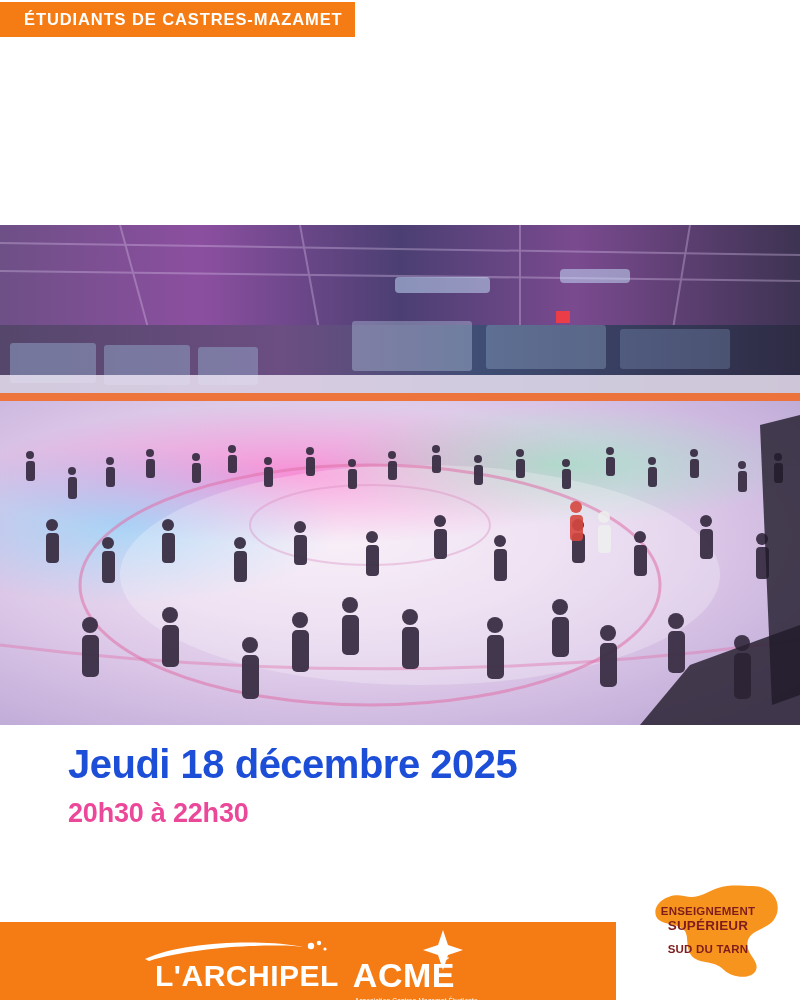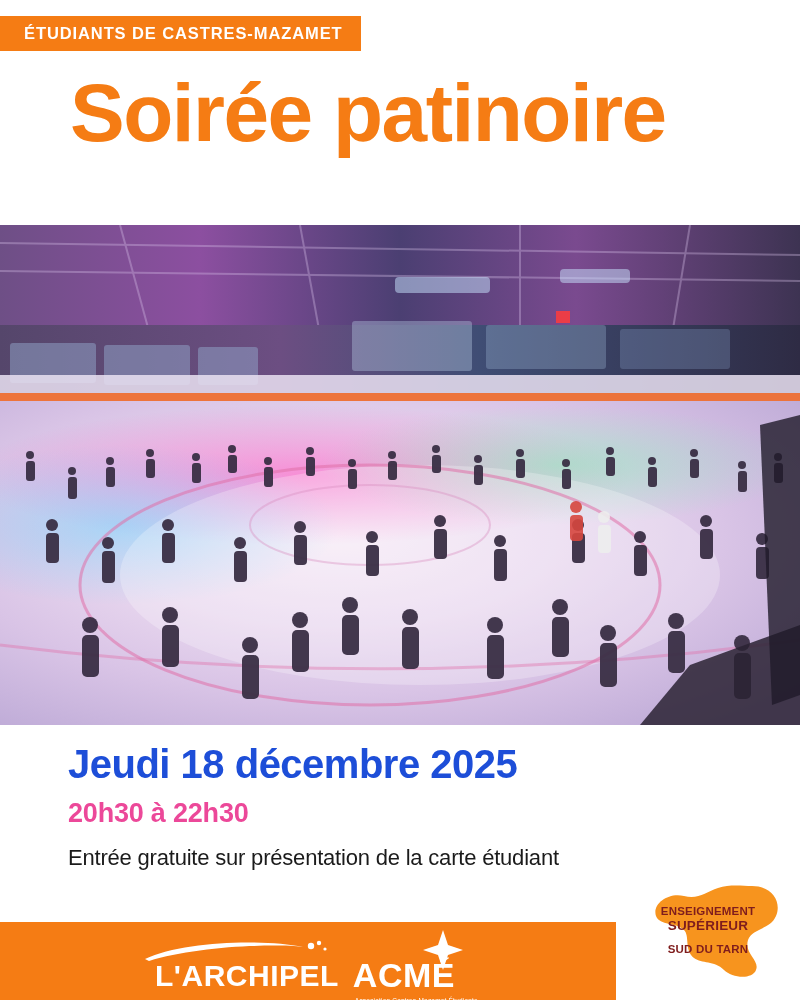--- a/index.html
+++ b/index.html
@@ -14,28 +14,28 @@
     position: relative;
     width: 800px;
     height: 1000px;
     background: #ffffff;
     overflow: hidden;
   }
 
   
   .eyebrow {
     position: absolute;
-    top: 16px;
+    top: 2px;
     left: 0;
     background: #F57C14;
     color: #ffffff;
     font-weight: bold;
     font-size: 16.5px;
     letter-spacing: 0.9px;
-    padding: 9px 18px 9px 24px;
+    padding: 9px 12px 9px 24px;
     line-height: 1;
     white-space: nowrap;
   }
 
   
   .title {
     position: absolute;
     top: 70px;
     left: 70px;
     color: #F57C14;
@@ -178,21 +178,20 @@
   .bt2 { font-size: 13.5px; font-weight: bold; letter-spacing: 0.2px; }
   .bt3 { font-size: 11.5px; font-weight: bold; letter-spacing: 0.2px; margin-top: 8px; }
 </style>
 </head>
 <body>
 
 <div class="poster">
 
   <div class="eyebrow">ÉTUDIANTS DE CASTRES-MAZAMET</div>
 
-  <h1 class="title">Soirée patinoire</h1>
 
   <div class="photo">
     <svg viewBox="0 0 800 500" preserveAspectRatio="none" aria-hidden="true">
       <defs>
         <linearGradient id="ceil" x1="0" y1="0" x2="1" y2="0">
           <stop offset="0%" stop-color="#6e4f86"></stop>
           <stop offset="25%" stop-color="#8c4fa0"></stop>
           <stop offset="50%" stop-color="#4b3f72"></stop>
           <stop offset="72%" stop-color="#7a4a8f"></stop>
           <stop offset="100%" stop-color="#3d3352"></stop>
@@ -363,21 +362,20 @@
       </g>
 
       <path d="M690 440 L800 400 L800 500 L640 500 Z" fill="#2a2232" opacity="0.85"></path>
       <path d="M760 200 L800 190 L800 470 L772 480 Z" fill="#1f1a29" opacity="0.8"></path>
     </svg>
   </div>
 
   <div class="info">
     <div class="date">Jeudi 18 décembre 2025</div>
     <div class="hours">20h30 à 22h30</div>
-    <div class="note">Entrée gratuite sur présentation de la carte étudiant</div>
   </div>
 
   <div class="footer"></div>
   <div class="logos">
     <div class="logo-archipel">
       <svg class="swoosh" viewBox="0 0 185 26">
         <path d="M2 20 C 40 2, 120 0, 160 8 C 130 4, 50 8, 6 22 Z" fill="#ffffff"></path>
         <circle cx="168" cy="7" r="3.2" fill="#ffffff"></circle>
         <circle cx="176" cy="4" r="2.2" fill="#ffffff"></circle>
         <circle cx="182" cy="10" r="1.6" fill="#ffffff"></circle>

